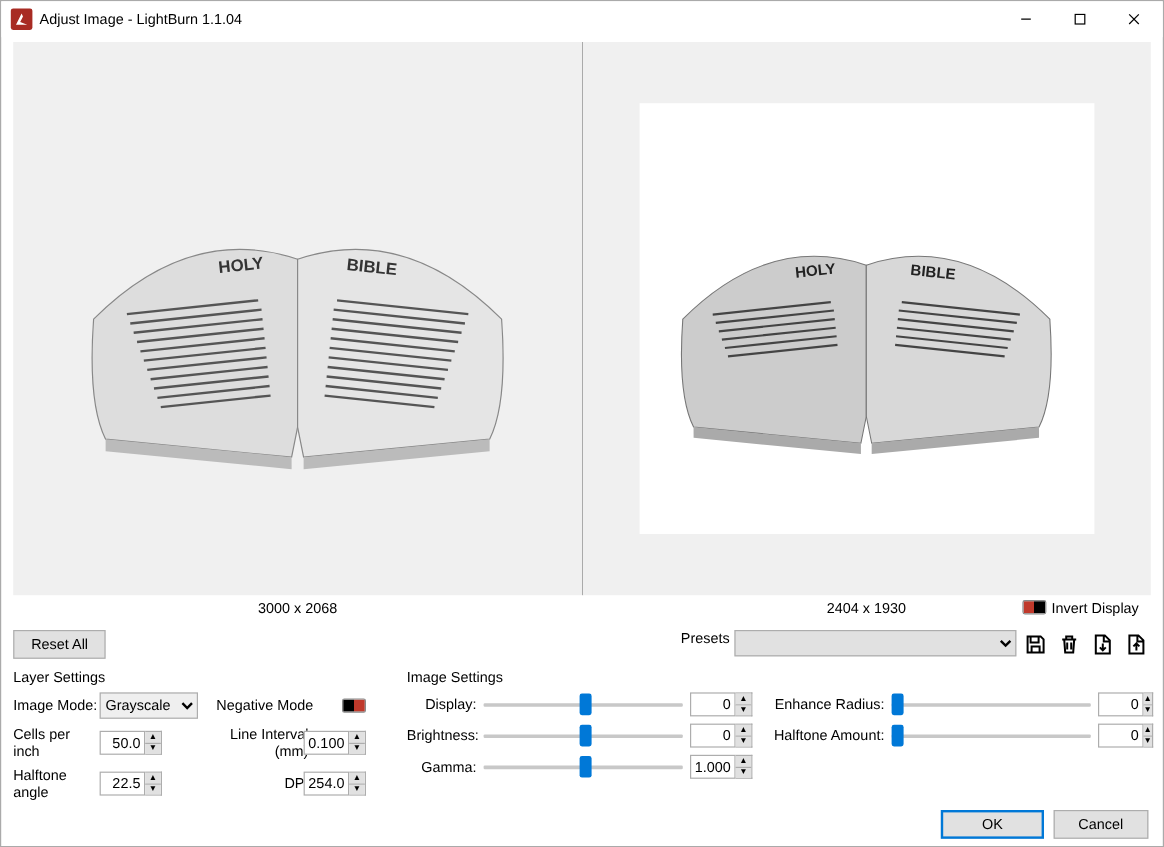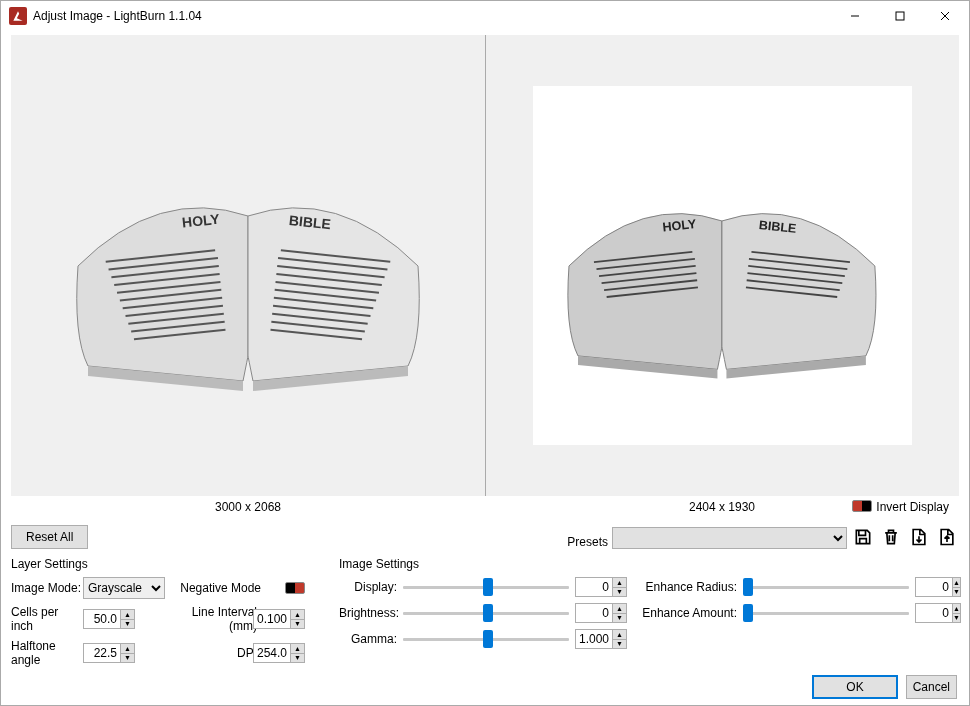--- a/index.html
+++ b/index.html
@@ -17,21 +17,21 @@
 .preview-img { flex: 1; display: flex; align-items: center; justify-content: center; background: #f0f0f0; position: relative; overflow: hidden; }
 .preview-img.right-bg { background: #f0f0f0; }
 .book-svg { width: 85%; max-width: 400px; }
 .right-inner { background: #fff; width: 80%; height: 78%; display: flex; align-items: center; justify-content: center; }
 .dims-row { height: 22px; display: flex; align-items: center; justify-content: center; position: relative; font-size: 12px; }
 .invert-wrap { position: absolute; right: 10px; display: flex; align-items: flex-start; gap: 4px; }
 .toggle { width: 20px; height: 12px; border: 1px solid #888; border-radius: 2px; position: relative; background: linear-gradient(to right, #c0392b 50%, #000 50%); }
 .toggle.off { background: linear-gradient(to right, #000 50%, #c0392b 50%); }
 .row-reset { display: flex; align-items: center; margin-top: 4px; height: 30px; }
 .btn { background: #e1e1e1; border: 1px solid #adadad; padding: 4px 14px; font-size: 12px; cursor: pointer; }
-.presets-row { display: flex; align-items: flex-end; gap: 4px; margin-left: auto; }
+.presets-row { display: flex; align-items: flex-start; gap: 4px; margin-left: auto; }
 .presets-row select { width: 235px; height: 22px; border: 1px solid #adadad; background: #e1e1e1; font-size: 12px; }
 .icon-btn { width: 24px; height: 24px; display: flex; align-items: center; justify-content: center; cursor: pointer; }
 .icon-btn svg { width: 20px; height: 20px; }
 .settings-row { display: flex; gap: 18px; margin-top: 6px; flex: 1; }
 .fieldset { border: none; }
 .legend { font-size: 12px; margin-bottom: 6px; }
 .layer-col { width: 310px; }
 .layer-grid { display: grid; grid-template-columns: 72px 88px 90px 44px 16px; row-gap: 6px; align-items: center; font-size: 12px; }
 .sel { height: 22px; border: 1px solid #adadad; font-size: 12px; width: 82px; }
 .num-input { display: flex; }
@@ -40,21 +40,21 @@
 .spinner div { flex:1; display:flex; align-items:center; justify-content:center; font-size:7px; line-height:1; background:#e1e1e1; cursor:pointer; }
 .spinner div:first-child { border-bottom:1px solid #adadad; }
 .image-col { flex: 1; }
 .img-grid { display: grid; grid-template-columns: 58px 1fr 56px 100px 1fr 44px; column-gap: 6px; row-gap: 6px; align-items: center; font-size: 12px; }
 .slider { position: relative; height: 18px; display:flex; align-items:center; }
 .track { height: 3px; background: #c8c8c8; width: 100%; border-radius: 1px; }
 .thumb { position: absolute; width: 10px; height: 18px; background: #0078d7; border-radius: 2px; top: 0; }
 .rlabel { text-align: right; }
 .footer { display: flex; justify-content: flex-end; gap: 8px; margin-top: 8px; padding-right: 2px; }
 .btn-ok { border: 2px solid #0078d7; background:#e1e1e1; padding: 3px 32px; }
-.btn-cancel { padding: 4px 6px; }
+.btn-cancel { padding: 4px 20px; }
 .lbl-right { text-align:right; padding-right:4px; }
 .neg-label { text-align:right; }
 </style>
 </head>
 <body>
 
 <div class="titlebar">
   <div class="app-icon">
     <svg viewBox="0 0 24 24">
         <path fill="#fff" d="M4 20 L12 4 L14 8 L10 16 L20 20 Z"></path>
@@ -279,21 +279,21 @@
             <div class="track"></div>
             <div class="thumb" style="left:48%"></div>
           </div>
         <div class="num-input">
             <input value="0" style="">
             <div class="spinner">
               <div>▲</div>
               <div>▼</div>
             </div>
           </div>
-        <span class="rlabel">Enhance Amount:</span>
+        <span class="rlabel">Halftone Amount:</span>
         <div class="slider">
             <div class="track"></div>
             <div class="thumb" style="left:0"></div>
           </div>
         <div class="num-input">
             <input value="0" style="">
             <div class="spinner">
               <div>▲</div>
               <div>▼</div>
             </div>

